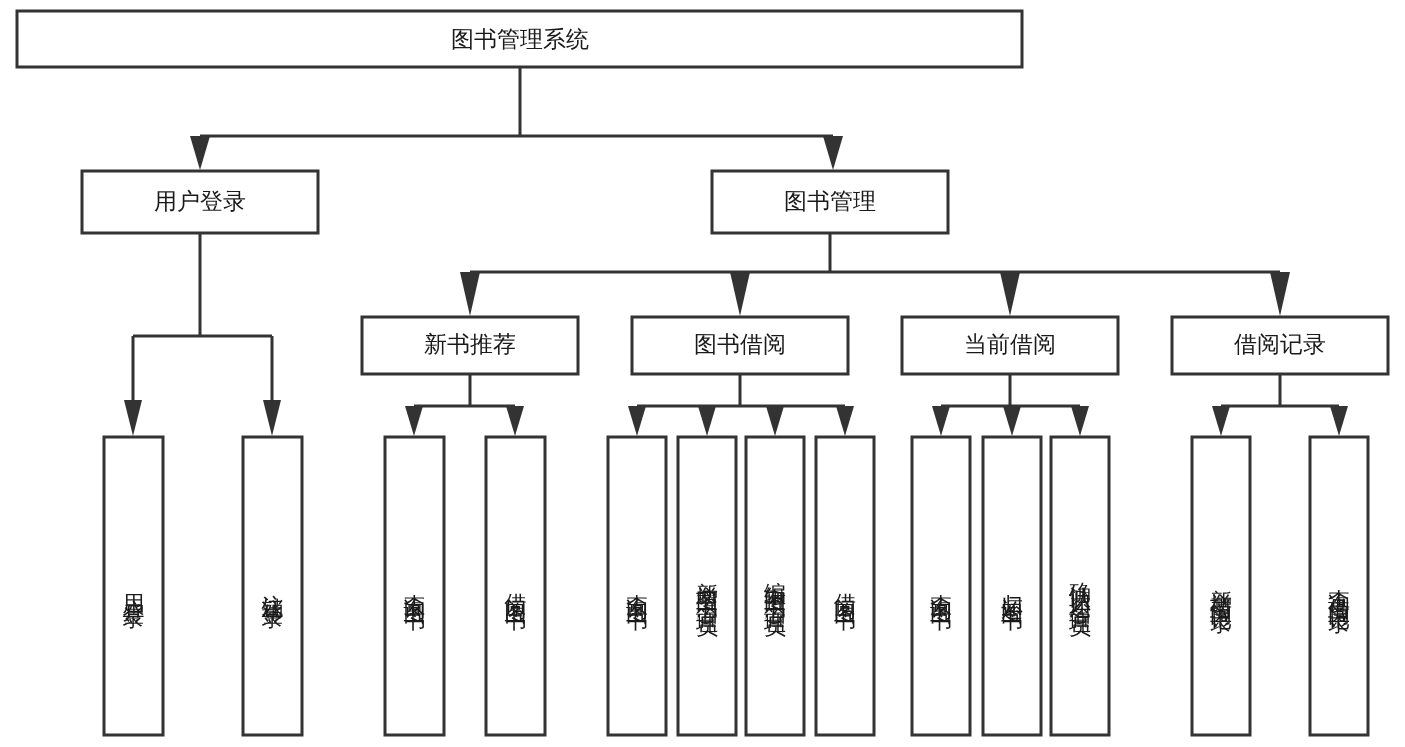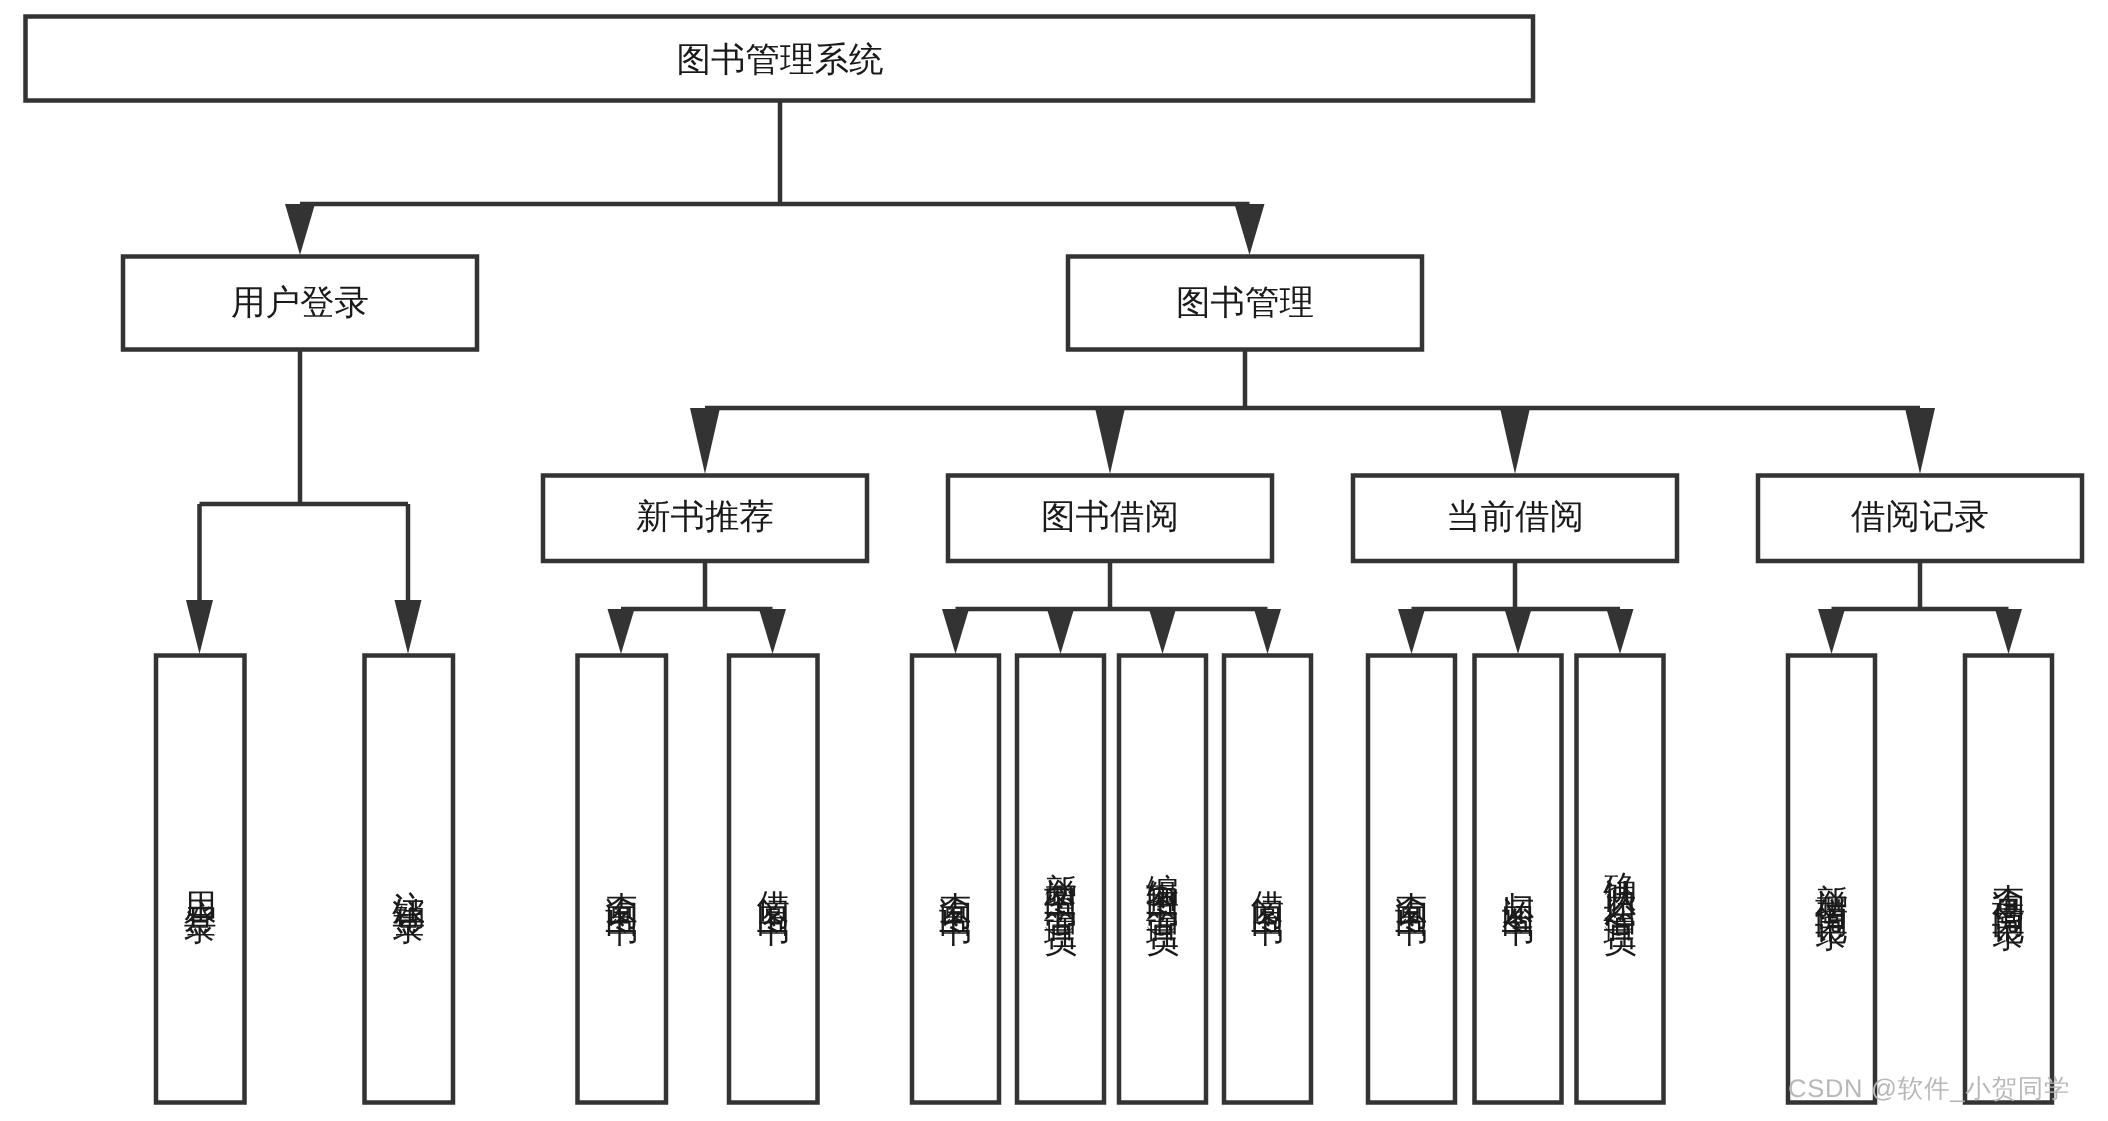--- a/index.html
+++ b/index.html
@@ -199,15 +199,14 @@
   <div class="leaf-label-wrap" style="left:608px; top:437px; width:58px; height:298px;">查询图书</div>
   <div class="leaf-label-wrap" style="left:678px; top:437px; width:58px; height:298px;">新增图书（管理员）</div>
   <div class="leaf-label-wrap" style="left:746px; top:437px; width:58px; height:298px;">编辑图书（管理员）</div>
   <div class="leaf-label-wrap" style="left:816px; top:437px; width:58px; height:298px;">借阅图书</div>
   <div class="leaf-label-wrap" style="left:912px; top:437px; width:58px; height:298px;">查询图书</div>
   <div class="leaf-label-wrap" style="left:983px; top:437px; width:58px; height:298px;">归还图书</div>
   <div class="leaf-label-wrap" style="left:1051px; top:437px; width:58px; height:298px;">确认归还（管理员）</div>
   <div class="leaf-label-wrap" style="left:1192px; top:437px; width:58px; height:298px;">新增借阅记录</div>
   <div class="leaf-label-wrap" style="left:1310px; top:437px; width:58px; height:298px;">查询借阅记录</div>
 
-  <div class="watermark">CSDN @软件_小贺同学</div>
 
 </div>
 
 </body></html>

